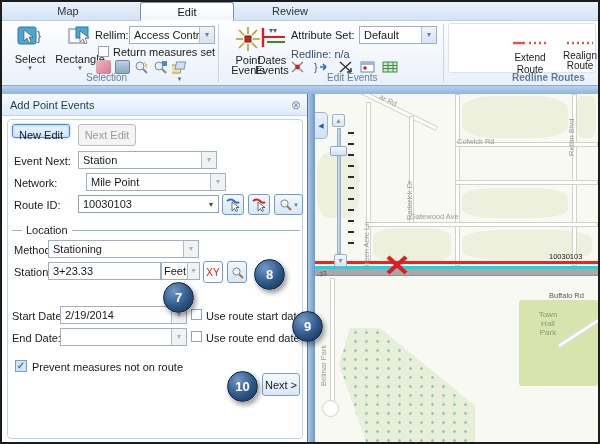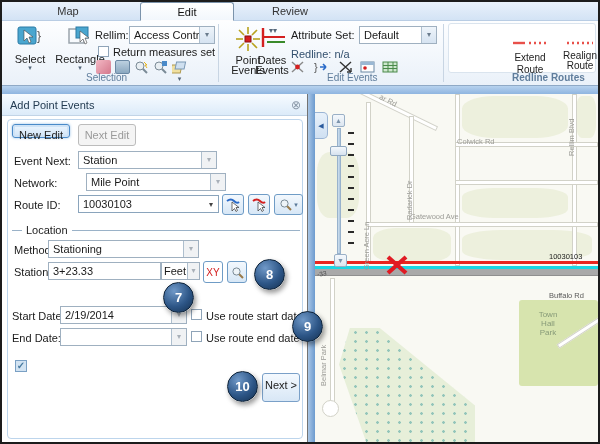--- a/index.html
+++ b/index.html
@@ -332,22 +332,23 @@
 
     <div class="flabel" style="left:10px;top:238px;">End Date:</div>
     <div class="combo" style="left:58px;top:234px;width:127px;">
       <span class="val"></span>
       <span class="btn gray">▾</span>
     </div>
     <div class="ckbox" style="left:189px;top:237px;"></div>
     <div class="flabel" style="left:204px;top:238px;">Use route end date</div>
 
     <div class="ckbox checked" style="left:13px;top:266px;width:12px;height:12px;">✓</div>
-
-    <div class="pushbtn" style="left:260px;top:279px;width:38px;height:29px;line-height:22px;border-color:#7aa0c8;background:linear-gradient(#f4f9fe,#d8e7f6);">Next &gt;</div>
+    <div class="flabel" style="left:30px;top:267px;">Prevent measures not on route</div>
+
+    <div class="pushbtn" style="left:260px;top:279px;width:38px;height:23px;line-height:22px;border-color:#7aa0c8;background:linear-gradient(#f4f9fe,#d8e7f6);">Next &gt;</div>
   </div>
 
   <div class="splitter"></div>
 
   <div class="map">
 
     <div class="pale" style="left:147px;top:2px;width:106px;height:42px;"></div>
     <div class="pale" style="left:147px;top:94px;width:106px;height:30px;"></div>
     <div class="pale" style="left:58px;top:134px;width:78px;height:34px;"></div>
     <div class="pale" style="left:2px;top:58px;width:42px;height:66px;"></div>

